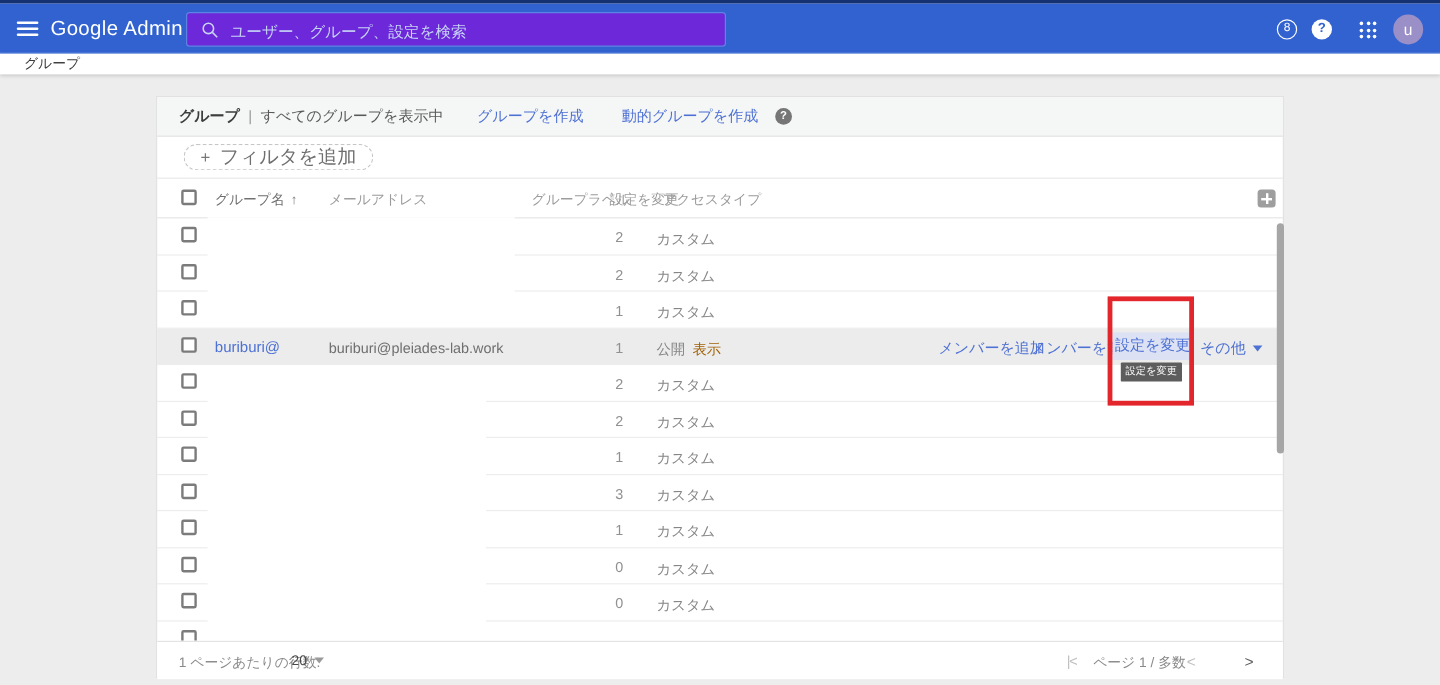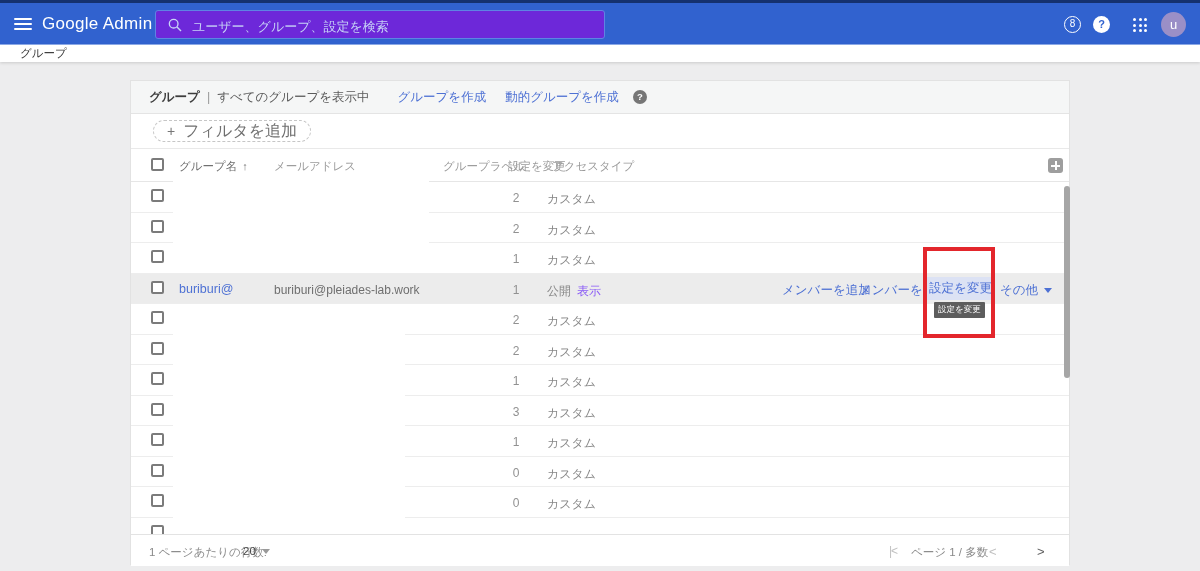--- a/index.html
+++ b/index.html
@@ -52,21 +52,21 @@
   }
   .titlebar {
     position:relative; height:33px; background:#f5f6f6; border-bottom:1px solid #e4e4e4;
     display:flex; align-items:center; padding-left:18px; font-size:12.5px; white-space:nowrap;
   }
   .t-title { color:#3d3d3d; font-weight:bold; }
   .t-sep { color:#9a9a9a; margin:0 7px; }
   .t-sub { color:#5a5a5a; }
   .t-link { color:#4e71d4; cursor:pointer; }
   .t-link.l1 { margin-left:28px; }
-  .t-link.l2 { margin-left:19px; }
+  .t-link.l2 { margin-left:32px; }
   .t-help {
     margin-left:14px; width:14px; height:14px; background:#767676; border-radius:50%;
     color:#fff; font-size:9.5px; font-weight:bold; line-height:14px; text-align:center; cursor:pointer;
   }
   .filterrow { position:relative; height:35px; border-bottom:1px solid #e9e9e9; display:flex; align-items:center; padding-left:22px; }
   .filterpill {
     height:22px; border:1px dashed #c6c6c6; border-radius:12px; padding:0 13px;
     display:flex; align-items:center; gap:8px; cursor:pointer; background:#fff;
   }
   .filterpill .plus { font-size:14px; color:#777; line-height:20px; }
@@ -92,21 +92,21 @@
   .colicon:before { content:""; position:absolute; left:6.5px; top:3px; width:2px; height:9px; background:#fff; }
   .colicon:after  { content:""; position:absolute; left:3px; top:6.5px; width:9px; height:2px; background:#fff; }
   .row { position:relative; height:30.5px; border-bottom:1px solid #ededed; font-size:12px; }
   .row .cb { top:7px; }
   .row.hl { background:#ececec; }
   .cell { position:absolute; top:9px; white-space:nowrap; }
   .c-name { left:48px; top:8px; font-size:12.5px; color:#4e71d4; cursor:pointer;text-align:center; }
   .c-email { left:143px; color:#6f6f6f; }
   .c-members { left:374px; width:22px; text-align:center; color:#919191; }
   .c-access { left:416px; color:#868686;text-align:center; }
-  .c-access .viewlink { color:#8b5cf6; margin-left:6px; cursor:pointer; }
+  .c-access .viewlink { color:#a16207; margin-left:6px; cursor:pointer; }
   .act { position:absolute; top:8px; font-size:12.5px; color:#4e71d4; white-space:nowrap; cursor:pointer; }
   .act-add { left:651px; }
   .act-manage { left:728px; }
   .act-settings {
     left:796px; top:3.5px; width:67px; height:23px; background:#dce2f4;
     text-align:center; line-height:23px;
   }
   .act-more { left:869px; }
   .caret-dn {
     display:inline-block; width:0; height:0; margin-left:6px; margin-bottom:1px;

